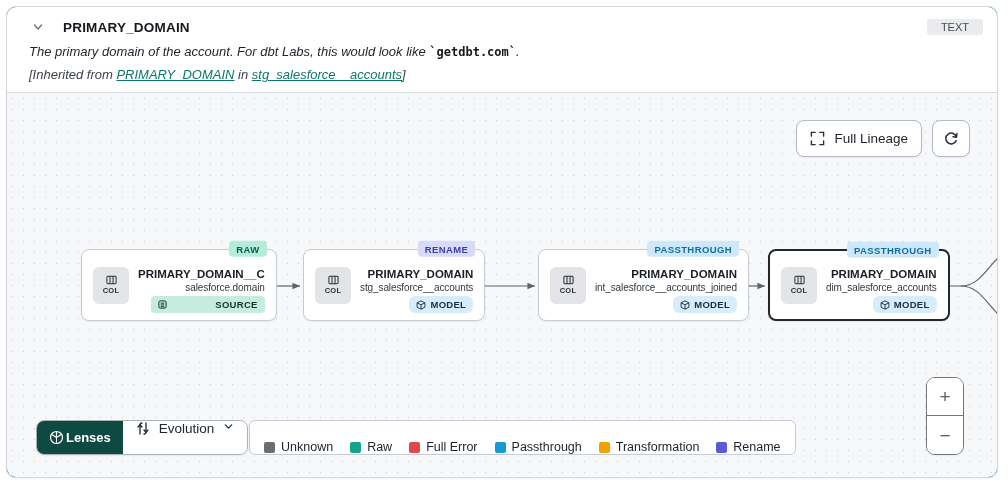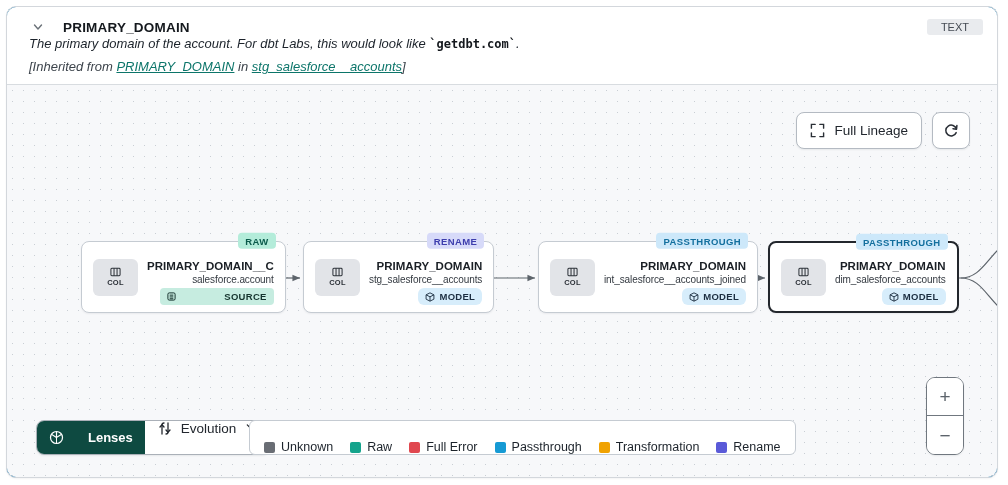--- a/index.html
+++ b/index.html
@@ -11,21 +11,21 @@
     box-shadow:0 1px 2px rgba(20,24,31,.05);
   }
   
   .hdr { padding:11px 14px 10px 22px; background:#fff; flex:0 0 auto; }
   .hdr-row1 { display:flex; align-items:center; }
   .chev-btn { width:18px; height:18px; display:flex; align-items:center; justify-content:center;
     color:#6a7178; cursor:pointer; background:none; border:none; padding:0; margin-right:16px; }
   .hdr-title { font-size:13.5px; font-weight:700; color:#14181d; letter-spacing:.2px; }
   .text-badge { margin-left:auto; background:#e9ebee; color:#454b54; font-size:11px;
     font-weight:500; padding:2px 14px; border-radius:3px; }
-  .hdr-desc { font-style:italic; font-size:13px; color:#1c232b; }
+  .hdr-desc { margin-top:8px; font-style:italic; font-size:13px; color:#1c232b; }
   .hdr-desc .code { font-family:"DejaVu Sans Mono",monospace; font-style:normal;
     font-weight:700; font-size:12px; color:#14181d; }
   .hdr-inh { margin-top:8px; font-style:italic; font-size:13px; color:#3c434b; }
   .hdr-inh a { color:#0c756a; text-decoration:underline; cursor:pointer; }
   
   .canvas {
     position:relative; flex:1; border-top:1px solid #d8dce0; background:#f7f8fa;
     background-image:radial-gradient(circle,#c9ced4 .9px,transparent 1px);
     background-size:11px 11px; overflow:hidden;
   }
@@ -39,36 +39,36 @@
   
   .node { position:absolute; top:156px; height:72px; display:inline-flex; align-items:center;
     gap:9px; padding:0 11px; background:#fff; border:1px solid #c5cbd2; border-radius:8px;
     box-shadow:0 1px 2px rgba(20,24,31,.06); cursor:pointer; }
   .node.selected { border:2px solid #23272d; }
   .lens-badge { position:absolute; top:0; right:9px; transform:translateY(-58%);
     font-size:9.5px; font-weight:700; letter-spacing:.4px; padding:2.5px 7px; border-radius:4px; }
   .lens-raw { background:#b4ecda; color:#0b5a4b; }
   .lens-rename { background:#d7daf9; color:#3d3dad; }
   .lens-passthrough { background:#cde8fa; color:#136f9e; }
-  .col-box { flex:0 0 auto; width:45px; height:37px; background:#e2e4e8; border-radius:6px;
+  .col-box { flex:0 0 auto; width:36px; height:37px; background:#e2e4e8; border-radius:6px;
     display:flex; flex-direction:column; align-items:center; justify-content:center;
     gap:1px; color:#2a2f36; }
   .col-box .col-lbl { font-size:7.5px; font-weight:700; letter-spacing:.3px; }
   .node-body { display:flex; flex-direction:column; align-items:flex-end; gap:2px; white-space:nowrap;margin-top:11px; }
   .node-title { font-size:11.5px; font-weight:700; color:#1a1f25; }
   .node-sub { font-size:10px; color:#333940; letter-spacing:-.1px; }
   .type-badge { display:inline-flex; align-items:center; gap:4px; font-size:9.5px; font-weight:700;
     letter-spacing:.3px; padding:3px 7px; border-radius:4px; margin-top:1px; }
   .type-source { background:#c6ece0; color:#15332d;gap:48px; }
   .type-model { background:#d7edfb; color:#1c2e41;border-radius:6px; }
   
   .lenses-group { position:absolute; left:29px; bottom:22px; height:35px; display:flex;
     border-radius:8px; overflow:hidden; border:1px solid #aab0b8;
     box-shadow:0 1px 2px rgba(20,24,31,.07); }
-  .lenses-btn { display:flex; align-items:center; gap:24px; padding:0 12px; background:#0e4a41;
+  .lenses-btn { display:flex; align-items:center; gap:2px; padding:0 12px; background:#0e4a41;
     color:#fff; font-size:13px; font-weight:700; border:none; cursor:pointer; font-family:inherit; }
   .evo-btn { display:flex; align-items:flex-start; gap:9px; padding:0 13px; background:#fff;
     color:#22272e; font-size:13.5px; border:none; cursor:pointer; font-family:inherit; }
   .legend { position:absolute; left:242px; bottom:22px; height:35px; display:flex; align-items:flex-end;
     gap:17px; padding:0 14px; background:#fff; border:1px solid #c5cbd2; border-radius:6px; }
   .legend-item { display:flex; align-items:center; gap:6px; font-size:12.5px; color:#1c232b; }
   .swatch { width:11px; height:11px; border-radius:2px; flex:0 0 auto; }
   
   .zoomctl { position:absolute; right:33px; bottom:22px; width:38px; border:1px solid #70777f;
     border-radius:9px; overflow:hidden; background:#fff; display:flex; flex-direction:column;
@@ -144,21 +144,21 @@
       <span class="col-box">
         <svg width="11" height="10" viewBox="0 0 12 10" fill="none" stroke="currentColor" stroke-width="1.1">
             <rect x="1" y="1" width="10" height="8" rx="1"></rect>
             <line x1="4.4" y1="1" x2="4.4" y2="9"></line>
             <line x1="7.7" y1="1" x2="7.7" y2="9"></line>
           </svg>
         <span class="col-lbl">COL</span>
       </span>
       <span class="node-body">
         <span class="node-title">PRIMARY_DOMAIN__C</span>
-        <span class="node-sub">salesforce.account</span>
+        <span class="node-sub">salesforce.domain</span>
         <span class="type-badge type-source">
           <span>
               <svg width="9" height="9" viewBox="0 0 10 10" fill="none" stroke="currentColor" stroke-width="1.1">
                 <rect x="1" y="1" width="8" height="8" rx="1.5"></rect>
                 <line x1="3" y1="3.5" x2="7" y2="3.5"></line>
                 <line x1="3" y1="5.5" x2="7" y2="5.5"></line>
                 <line x1="3" y1="7.5" x2="7" y2="7.5"></line>
               </svg>
             </span>
           <span>SOURCE</span>

